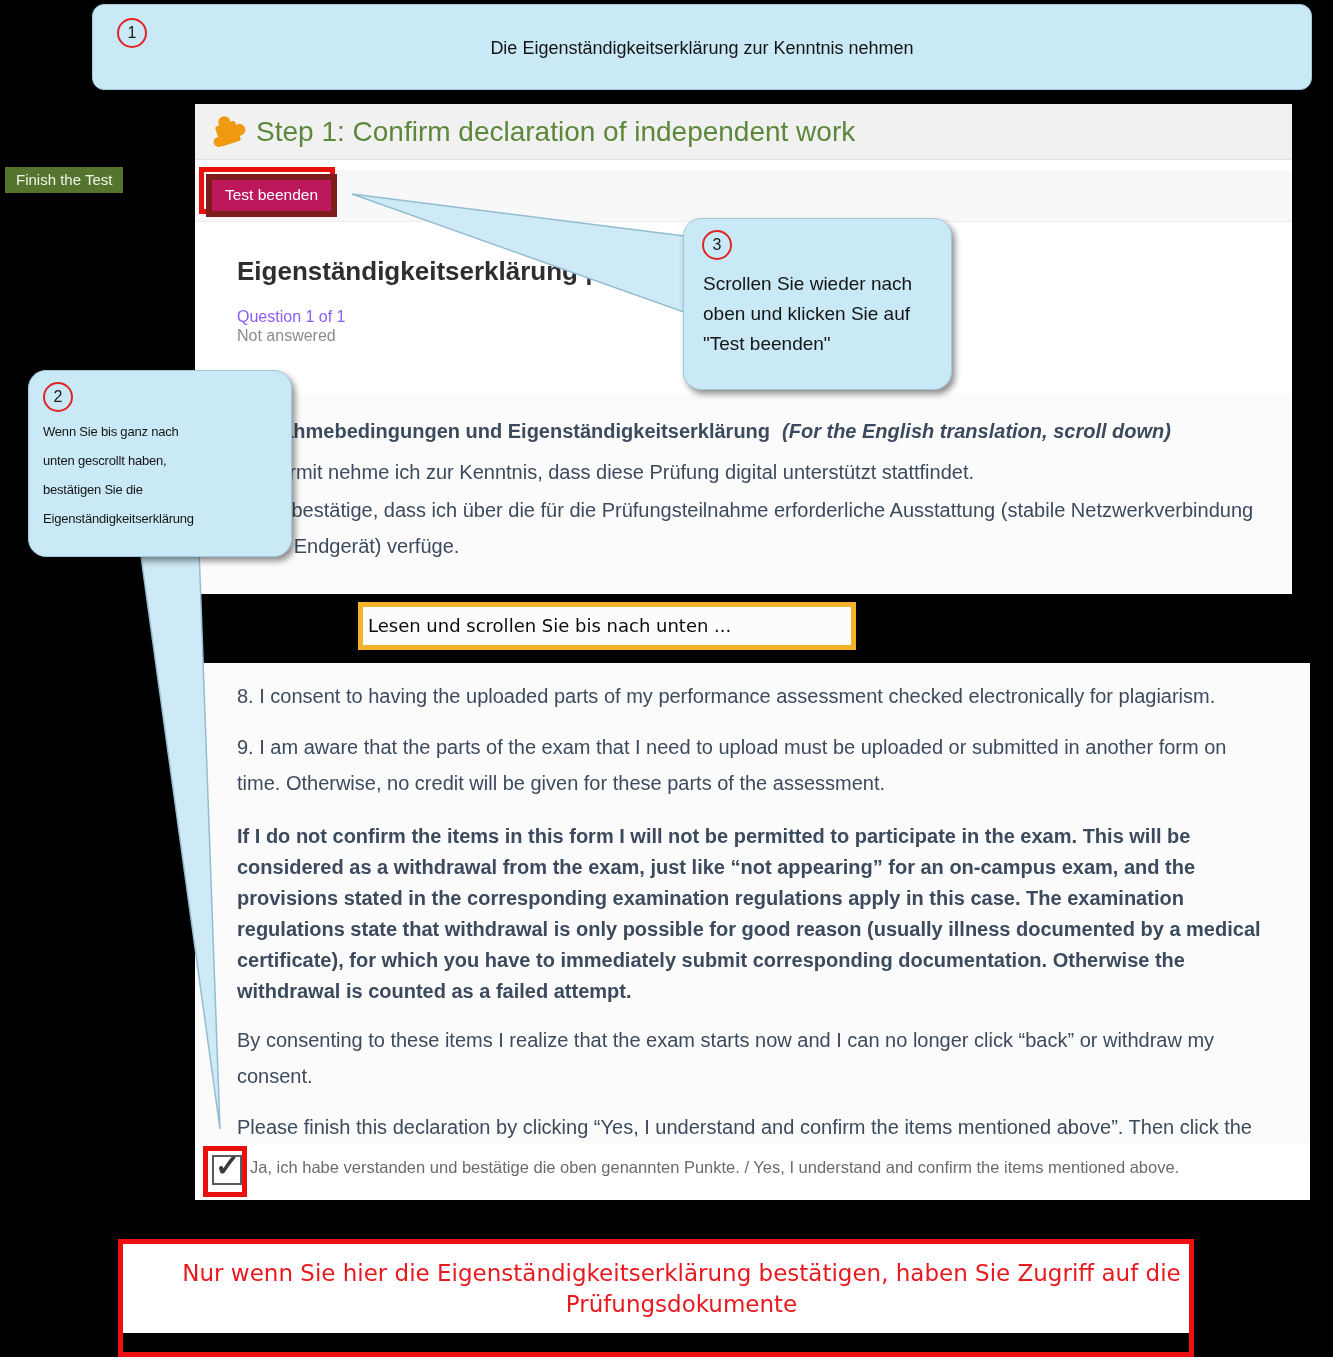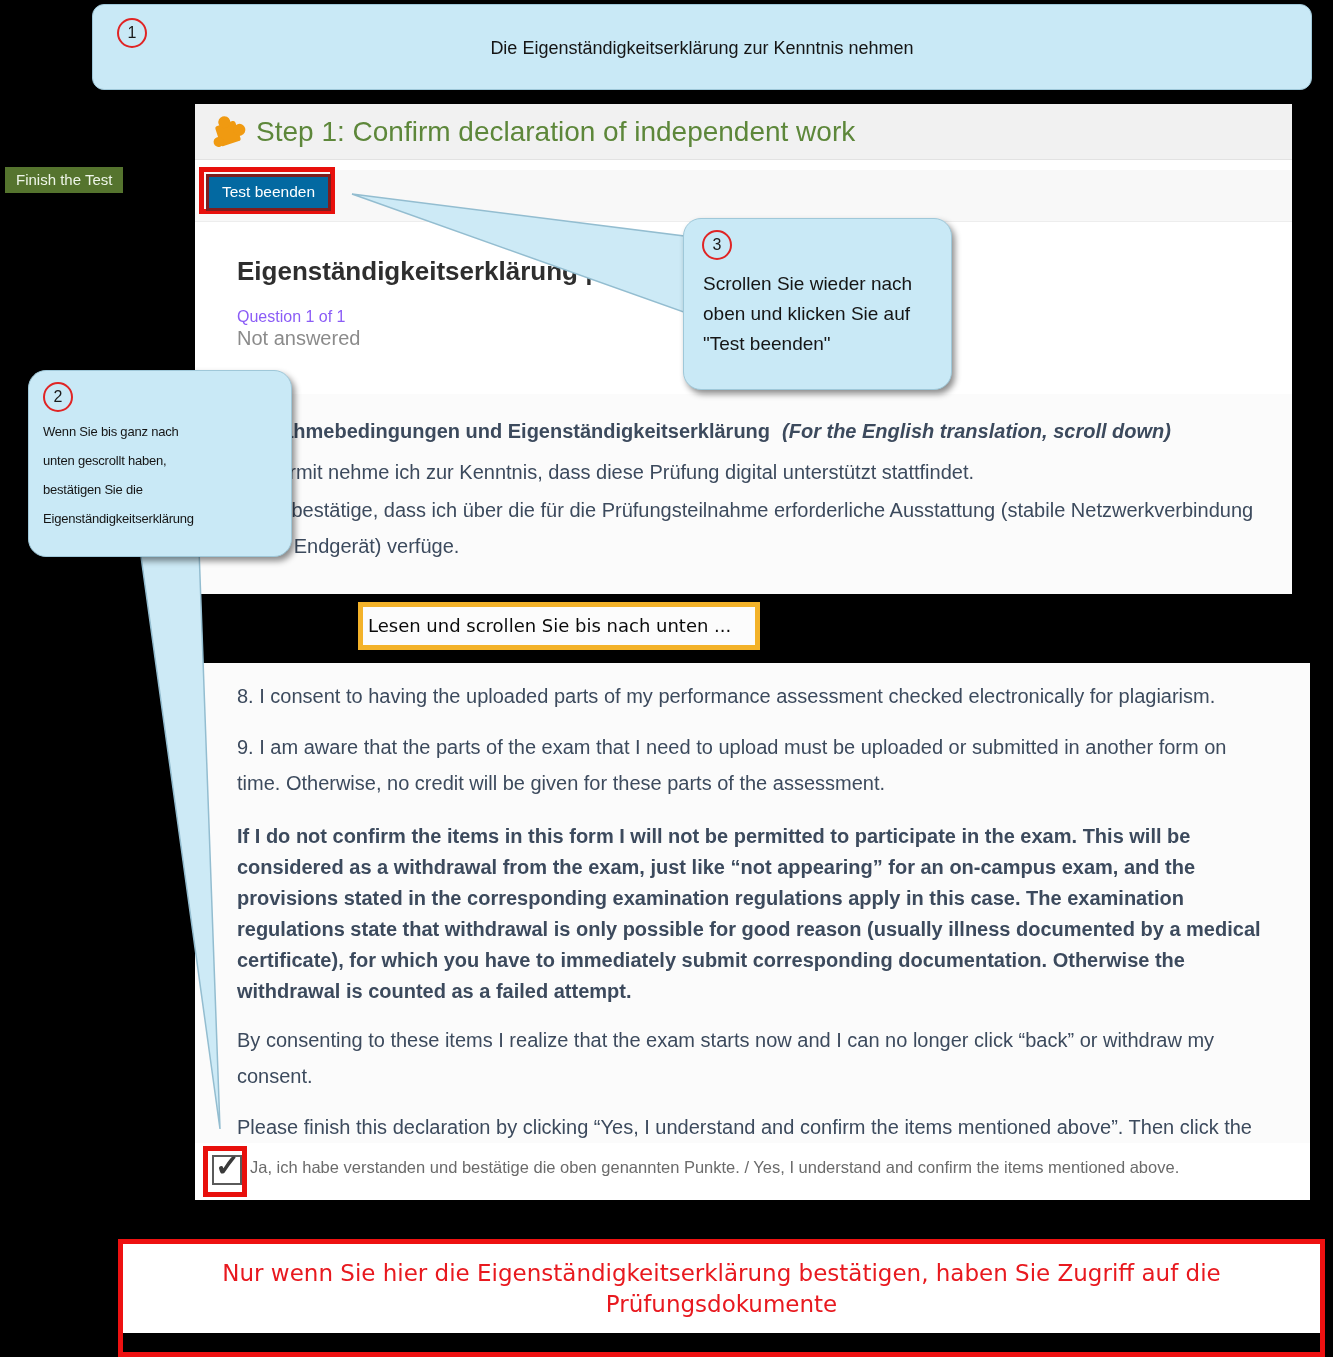--- a/index.html
+++ b/index.html
@@ -36,57 +36,57 @@
     font-size:15px;padding:4px 11px 5px 11px;
   }
   
   #panel-top{position:absolute;left:195px;top:95px;width:1097px;height:490px;background:#fff;z-index:10;margin-top:9px;}
   #panel-header{position:absolute;left:0;top:0;right:0;height:55px;background:#f1f1f1;border-bottom:1px solid #e2e2e2;display:flex;align-items:center;}
   #puzzle-wrap{margin-left:11px;width:44px;height:44px;}
   #page-title{font-size:28px;color:#5d873a;margin-left:6px;white-space:nowrap;}
   #toolbar{position:absolute;left:0;top:66px;right:0;height:51px;background:#f8f8f8;border-bottom:1px solid #ededed;}
   #btn-highlight{position:absolute;left:4px;top:63px;width:136px;height:47px;border:5px solid #e8100c;box-sizing:border-box;z-index:6;}
   #finish-btn{
-    position:absolute;left:11px;top:70px;z-index:7;background:#0369a1;color:#fff;border:3px solid #7f1d1d;
+    position:absolute;left:11px;top:70px;z-index:7;background:#be185d;color:#fff;border:6px solid #7f1d1d;
     font-size:15.5px;padding:6px 13px 7px 13px;font-family:"Liberation Sans",sans-serif;cursor:pointer;
   }
   #q-heading{position:absolute;left:42px;top:152px;font-size:26px;font-weight:bold;color:#2e2e2e;white-space:nowrap;}
   #q-number{position:absolute;left:42px;top:204px;font-size:16px;color:#8b5cf6;}
-  #q-status{position:absolute;left:42px;top:223px;font-size:20px;color:#8b8b8b;}
+  #q-status{position:absolute;left:42px;top:223px;font-size:16px;color:#8b8b8b;}
   #german-area{position:absolute;left:0;top:290px;right:0;bottom:0;background:#fbfbfb;}
   .doc{color:#3c4a5d;font-size:20px;}
   #g-heading{position:absolute;left:42px;top:22px;width:1035px;line-height:30px;}
   #g-heading .gh-bold{font-weight:bold;}
   #g-heading .gh-note{font-weight:bold;font-style:italic;margin-left:12px;}
   .g-item{position:absolute;left:42px;width:1035px;line-height:36px;margin:0;}
   #g-item1{top:60px;}
   #g-item2{top:98px;}
   #g-item3{top:168px;}
   
   #scroll-hint{
-    position:absolute;left:358px;top:602px;width:402px;height:48px;box-sizing:border-box;
+    position:absolute;left:358px;top:602px;width:498px;height:48px;box-sizing:border-box;
     border:5px solid #f3b229;background:#fcfcfc;z-index:12;
     font-family:"DejaVu Sans",sans-serif;font-size:18px;color:#0a0a0a;
     line-height:38px;padding-left:5px;white-space:nowrap;overflow:hidden;
   }
   
   #panel-bottom{position:absolute;left:195px;top:663px;width:1115px;height:537px;background:#fbfbfb;z-index:10;}
   #panel-bottom .flow{position:absolute;left:42px;top:0;width:1037px;}
   #panel-bottom p{margin:15px 0 0 0;line-height:36px;}
   #panel-bottom p.bold-para{font-weight:bold;line-height:31px;margin-top:20px;}
   #checkbox-row{position:absolute;left:0;right:0;bottom:0;height:57px;background:#fff;}
   #checkbox{
     position:absolute;left:17px;top:12px;width:26px;height:26px;background:#fff;border:2px solid #5a5a5a;
   }
   #checkbox .tick{position:absolute;left:1px;top:-9px;font-size:30px;font-weight:bold;color:#3a3a3a;}
   #checkbox-label{position:absolute;left:55px;top:15px;font-size:16.5px;color:#6b6b6b;white-space:nowrap;}
   #cb-highlight{position:absolute;left:8px;top:3px;width:44px;height:51px;border:5px solid #e8100c;box-sizing:border-box;z-index:6;}
   
   #warning-box{
-    position:absolute;left:118px;top:1239px;width:1207px;height:118px;box-sizing:border-box;
+    position:absolute;left:118px;top:1239px;width:1076px;height:118px;box-sizing:border-box;
     border:5px solid #ee1111;background:#000;z-index:20;
   }
   #warning-inner{position:absolute;left:0;top:0;right:0;height:89px;background:#fff;}
   #warning-text{
     margin:14px auto 0 auto;width:1117px;text-align:center;
     font-family:"DejaVu Sans",sans-serif;font-size:23px;color:#e8191f;line-height:31px;
   }
 </style>
 </head>
 <body>

